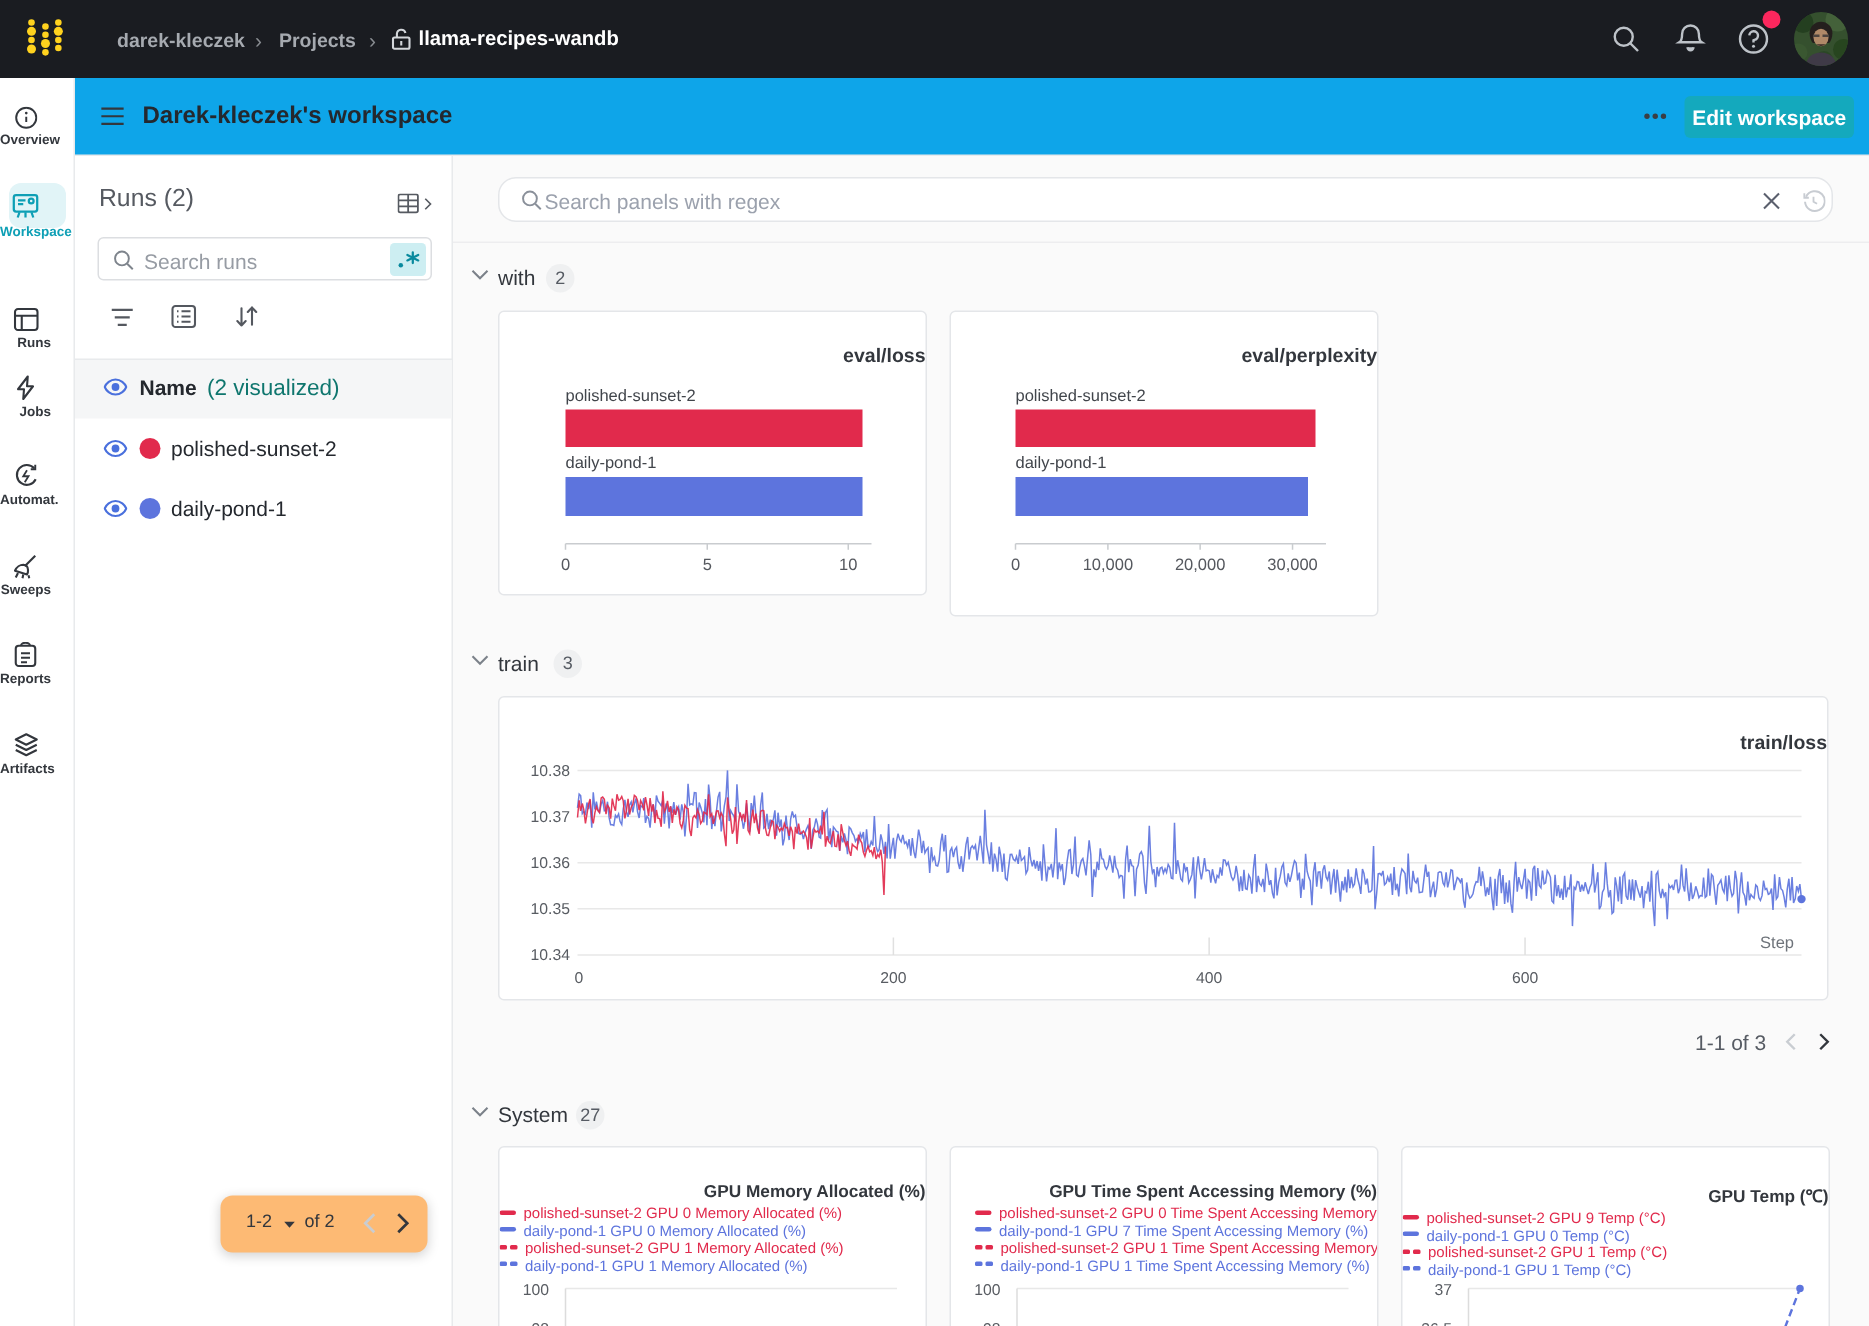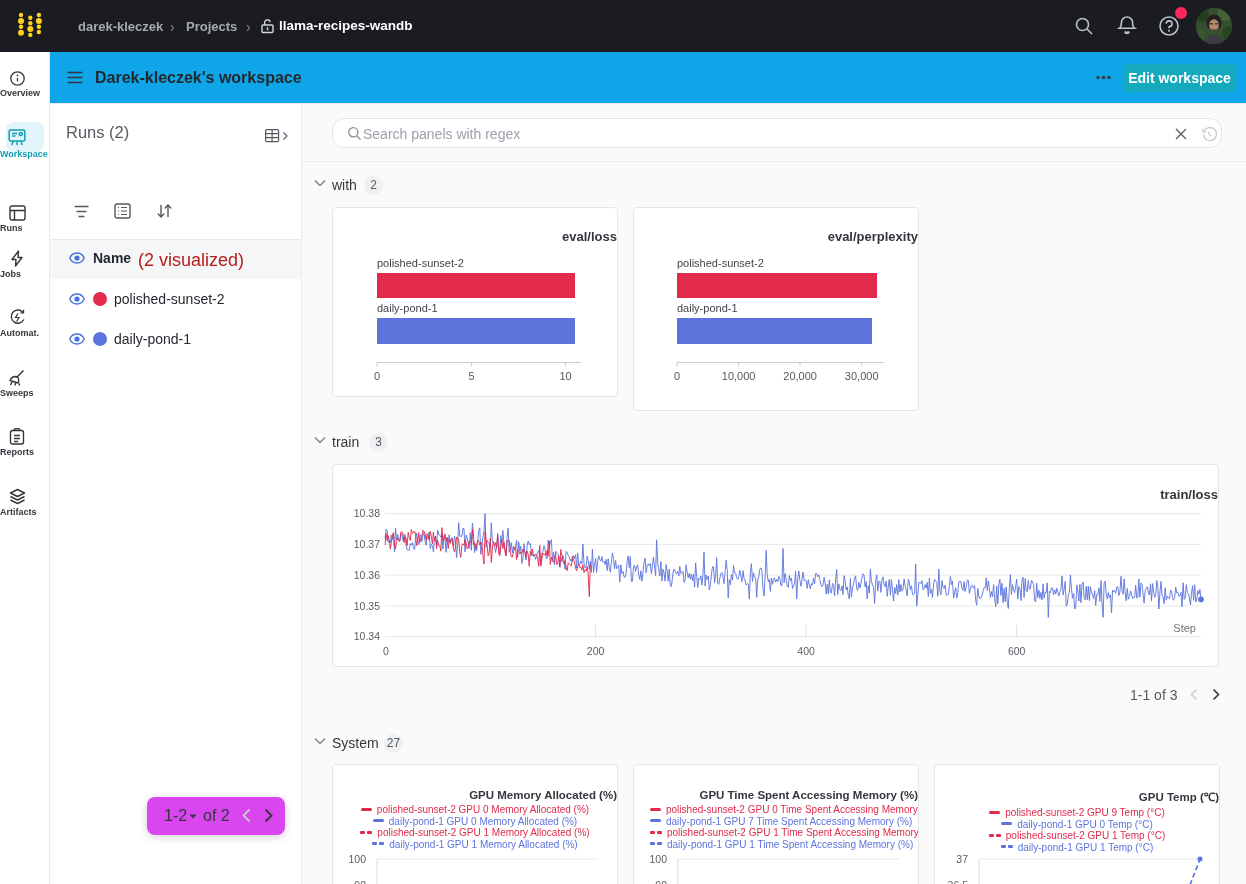--- a/index.html
+++ b/index.html
@@ -8,46 +8,46 @@
 .abs { position:absolute; }
 #topbar { position:absolute; left:0; top:0; width:1246px; height:52px; background:#1a1c21;text-decoration:underline; }
 #header2 { position:absolute; left:50px; top:52px; width:1196px; height:52px; background:#0ea5e9; border-bottom:1px solid #e8eaec; }
 #navrail { position:absolute; left:0; top:52px; width:50px; height:832px; background:#fff; border-right:1px solid #e8eaec; }
 #runspanel { position:absolute; left:50px; top:104px; width:252px; height:780px; background:#fff; border-right:1px solid #e8eaec; }
 #main { position:absolute; left:302px; top:104px; width:944px; height:780px; background:#fafafa; overflow:hidden; }
 
 .crumb { color:#a6aab0; font-size:13px; font-weight:bold; }
 .crumbsep { color:#888c91; font-size:14px; }
 
-.navitem { position:absolute; left:0; width:34px; text-align:left; }
+.navitem { position:absolute; left:0; width:34px; text-align:right; }
 .navitem .lbl { font-size:9px; font-weight:bold; color:#33373d; margin-top:2px; }
 .navitem svg { display:block; margin:0 auto; }
 .nav-active-bg { position:absolute; left:6px; top:70px; width:38px; height:30px; background:#e1f4f7; border-radius:8px; }
 
 .rp-title { position:absolute; left:16px; top:19px; font-size:16.5px; color:#565a61; }
 .rp-search { position:absolute; left:15px; top:54px; width:223px; height:29px; border:1px solid #dcdee1; border-radius:4px; background:#fff; }
 .rp-search .ph { position:absolute; left:30px; top:7px; font-size:14px; color:#979ca4; }
 .rp-regex { position:absolute; right:3px; top:3px; width:24px; height:22px; background:#cdeef2; border-radius:3px; }
 .rp-divider { position:absolute; left:0; top:135px; width:252px; height:1px; background:#e8eaec; }
 .namerow { position:absolute; left:0; top:136px; width:251px; height:39px; background:#f5f6f7; }
 .runrow { position:absolute; left:0; width:251px; height:40px; }
 .rundot { position:absolute; left:43px; top:13px; width:14px; height:14px; border-radius:50%; }
 .runname { position:absolute; left:64px; top:12px; font-size:14px; color:#24282e; }
 
-#pagerpill { position:absolute; left:97px; top:693px; width:138px; height:38px; background:#d946ef; border-radius:8px; box-shadow:0 2px 8px rgba(0,0,0,0.18); font-size:16px; color:#33373d; }
+#pagerpill { position:absolute; left:97px; top:693px; width:138px; height:38px; background:#fdba74; border-radius:8px; box-shadow:0 2px 8px rgba(0,0,0,0.18); font-size:12px; color:#33373d; }
 
 #toolbar { position:absolute; left:0; top:0; width:944px; height:58px; border-bottom:1px solid #ededef; }
 #searchpanels { position:absolute; left:30px; top:14px; width:890px; height:30px; background:#fff; border:1px solid #e4e6e9; border-radius:12px;text-align:right; }
 .sec-head { position:absolute; font-size:14px; color:#33373d; }
 .badge { display:inline-block; min-width:19px; height:19px; background:#eff0f1; border-radius:10px; font-size:12px; color:#565b63; text-align:center; line-height:19px; vertical-align:middle; }
 .card { position:absolute; background:#fff; border:1px solid #e4e6e9; border-radius:4px; }
 .card-title { font-size:13px; font-weight:bold; color:#33373d; text-align:right; }
 .tsm { font-size:11.5px; }
 .legend { margin-top:3px; font-size:10px; line-height:11.5px; white-space:nowrap; overflow:hidden; }
-.lg-center div { text-align:center; }
+.lg-center div { }
 .lg-left { padding-left:16px; }
 .lg-red { color:#e12a4c; }
 .lg-blue { color:#5d74dd; }
 .dash { display:inline-block; vertical-align:middle; margin-right:5px; margin-top:-2px; }
 .dash.solid { width:11px; height:3px; border-radius:2px; }
 .dash.dashed { width:12px; height:3px; background:none !important; position:relative; }
 .dash.dashed::before, .dash.dashed::after { content:""; position:absolute; top:0; width:5px; height:3px; border-radius:1px; background:inherit; }
 .dash.dashed::before { left:0; } .dash.dashed::after { right:0; }
 .dash.red { background:#e12a4c; }
 .dash.blue { background:#5d74dd; }
@@ -197,39 +197,52 @@
     <div class="lbl">Artifacts</div>
   </div>
 </div>
 <div id="runspanel">
   <div class="rp-title">Runs (2)</div>
   <svg class="abs" style="left:215px;top:25px" width="24" height="14" viewBox="0 0 24 14" fill="none" stroke="#565a61" stroke-width="1.2">
     <rect x="0.6" y="0.6" width="13" height="12" rx="1.2"></rect>
     <path d="M0.6 4.6 h13 M0.6 8.6 h13 M7.1 0.6 V13"></path>
     <path d="M18.5 3.5 l3.5 3.5 -3.5 3.5" stroke-width="1.1"></path>
   </svg>
+  <div class="rp-search">
+    <svg class="abs" style="left:9px;top:7px" width="15" height="15" viewBox="0 0 15 15" fill="none" stroke="#7e848c" stroke-width="1.3">
+      <circle cx="6.3" cy="6.3" r="4.6"></circle>
+        <path d="M9.8 9.8 L13.5 13.5"></path>
+    </svg>
+    <span class="ph">Search runs</span>
+    <div class="rp-regex"><svg width="24" height="22" viewBox="0 0 24 22">
+          <circle cx="7.2" cy="14.8" r="1.5" fill="#0a8a9e"></circle>
+          <g stroke="#0a8a9e" stroke-width="1.5" stroke-linecap="round">
+            <path d="M15.2 6.2 v7.2 M11.6 8 l7.2 3.6 M18.8 8 l-7.2 3.6"></path>
+          </g>
+        </svg></div>
+  </div>
   <svg class="abs" style="left:24px;top:101px" width="15" height="13" viewBox="0 0 15 13" stroke="#54585f" stroke-width="1.5" fill="none">
     <path d="M0.5 1.5 h14 M2.5 6.5 h10 M4.5 11.5 h6"></path>
   </svg>
   <svg class="abs" style="left:64px;top:99px" width="17" height="16" viewBox="0 0 17 16" stroke="#54585f" stroke-width="1.4" fill="none">
     <rect x="1" y="1" width="15" height="14" rx="2"></rect>
     <path d="M4 4.5 h1 M7 4.5 h6 M4 8 h1 M7 8 h6 M4 11.5 h1 M7 11.5 h6" stroke-width="1.2"></path>
   </svg>
   <svg class="abs" style="left:106px;top:98px" width="17" height="18" viewBox="0 0 17 18" stroke="#54585f" stroke-width="1.4" fill="none" stroke-linecap="round" stroke-linejoin="round">
     <path d="M5 3.5 V15 M5 15 l-2.8-3 M5 15 l2.8-3"></path>
     <path d="M12 14.5 V3 M12 3 l-2.8 3 M12 3 l2.8 3"></path>
   </svg>
   <div class="rp-divider"></div>
   <div class="namerow">
     <svg class="abs eye" style="left:19px;top:11px" width="16" height="14" viewBox="0 0 16 14">
       <path d="M8 2 C4.5 2 1.8 4.6 0.8 7 C1.8 9.4 4.5 12 8 12 C11.5 12 14.2 9.4 15.2 7 C14.2 4.6 11.5 2 8 2 z" fill="none" stroke="#4a70dd" stroke-width="1.4"></path>
       <circle cx="8" cy="7" r="2.6" fill="#4a70dd"></circle>
     </svg>
     <span class="abs" style="left:43px;top:10px;font-size:14px;font-weight:bold;color:#24282e">Name</span>
-    <span class="abs" style="left:88px;top:10px;font-size:18px;color:#b91c1c">(2 visualized)</span>
+    <span class="abs" style="left:88px;top:10px;font-size:15px;color:#0f766e">(2 visualized)</span>
   </div>
   <div class="runrow" style="top:175px">
     <svg class="abs eye" style="left:19px;top:13px" width="16" height="14" viewBox="0 0 16 14">
       <path d="M8 2 C4.5 2 1.8 4.6 0.8 7 C1.8 9.4 4.5 12 8 12 C11.5 12 14.2 9.4 15.2 7 C14.2 4.6 11.5 2 8 2 z" fill="none" stroke="#4a70dd" stroke-width="1.4"></path>
       <circle cx="8" cy="7" r="2.6" fill="#4a70dd"></circle>
     </svg>
     <div class="rundot" style="background:#e12a4c"></div>
     <div class="runname">polished-sunset-2</div>
   </div>
   <div class="runrow" style="top:215px">

